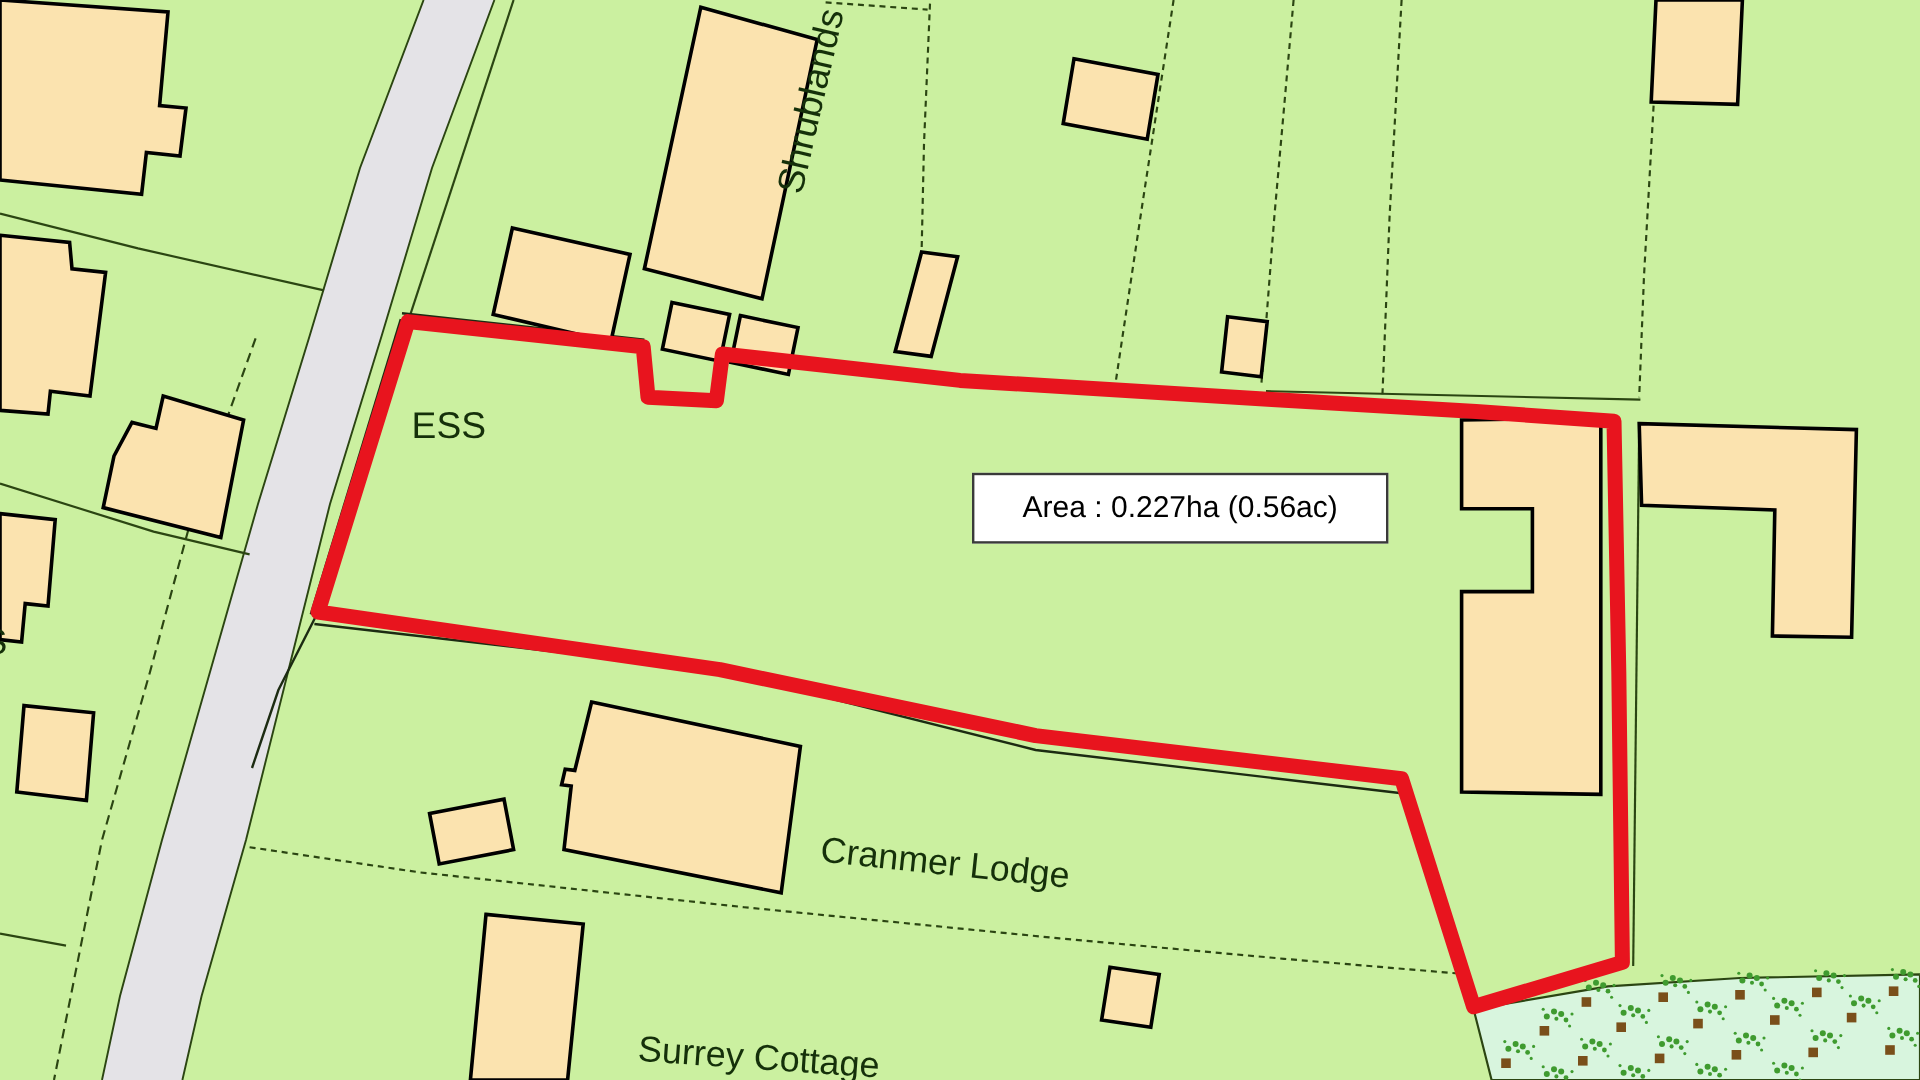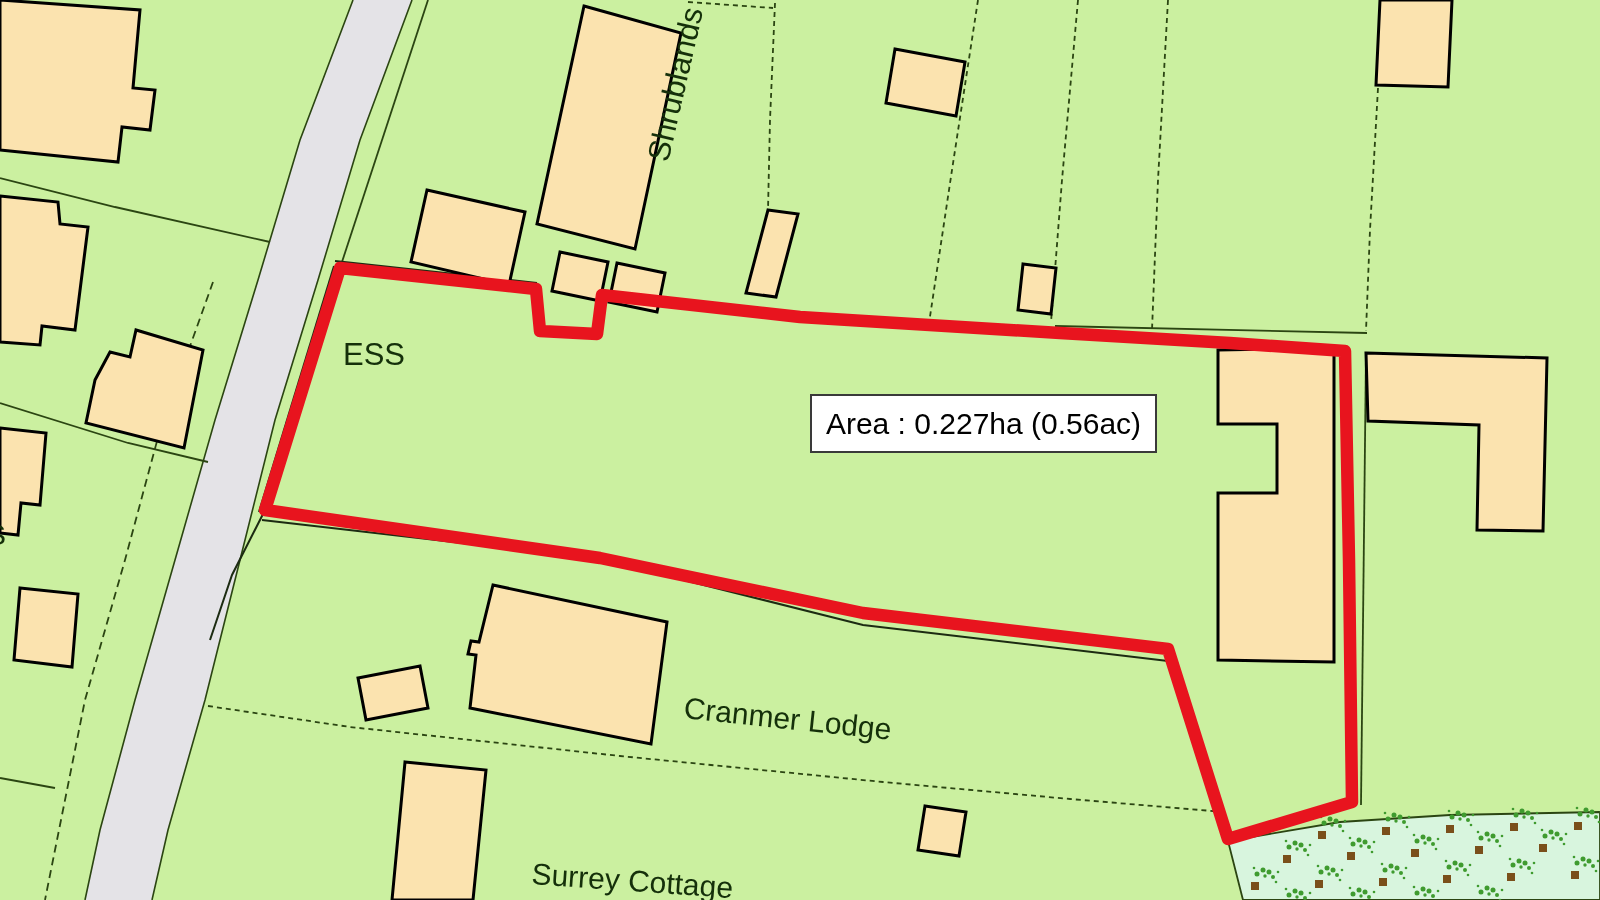--- a/index.html
+++ b/index.html
@@ -18,21 +18,21 @@
   .underline{fill:none;stroke:#1c2b12;stroke-width:2;}
   .red-boundary{fill:none;stroke:var(--boundary-red,#e8141e);stroke-width:12.5;stroke-linejoin:round;stroke-linecap:round;}
   .orchard{fill:var(--orchard-fill,#d8f5de);stroke:var(--parcel-line,#2b4512);stroke-width:1.8;}
   .scrub-green{fill:var(--scrub-green,#3f9b2f);}
   .scrub-brown{fill:var(--scrub-brown,#7a4f1a);}
   .map-label{fill:#15300a;font-family:"Liberation Sans",sans-serif;font-size:30px;}
   .map-label.big{font-size:31px;}
   .area-box{
     position:absolute;left:810px;top:394px;width:343px;height:55px;
     background:#ffffff;border:2px solid #3a3a3a;color:#000;
-    font-size:30px;line-height:55px;text-align:center;white-space:nowrap;
+    font-size:25px;line-height:55px;text-align:center;white-space:nowrap;
     font-family:"Liberation Sans",sans-serif;
   }
 </style>
 </head>
 <body>
 
 <div class="stage">
   <svg width="1600" height="900" viewBox="0 0 1600 900">
     <defs>
       <g id="scrub">

